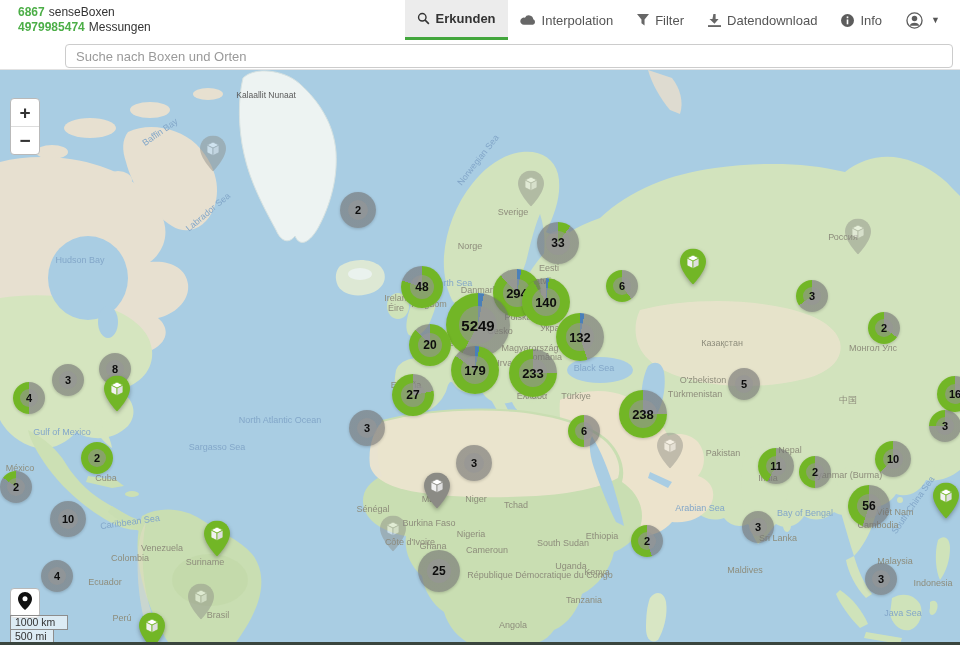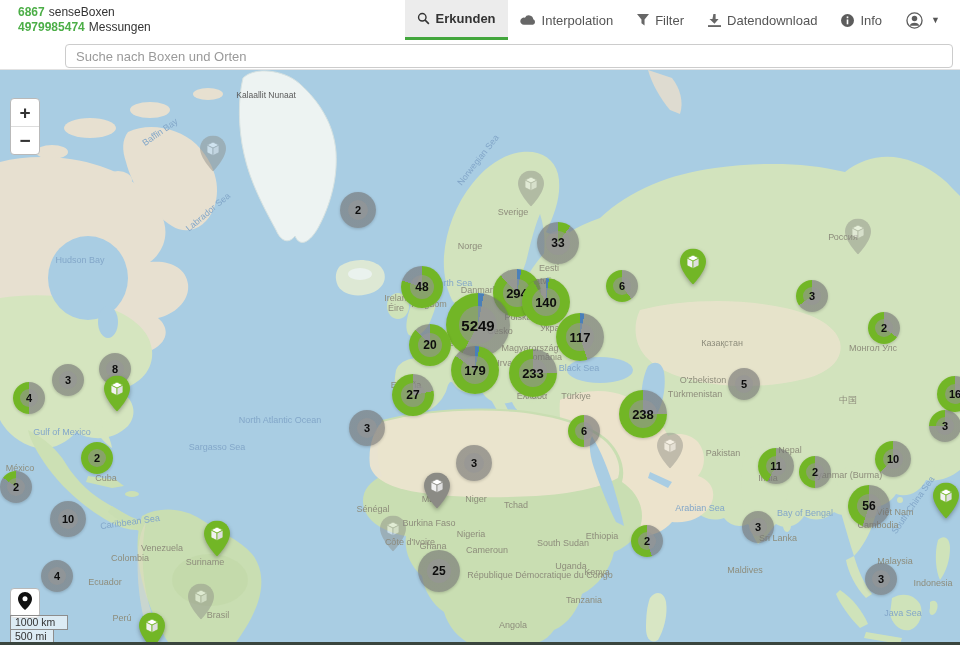--- a/index.html
+++ b/index.html
@@ -215,21 +215,21 @@
       <span class="map-label place" style="left: 266px; top: 25px;">Kalaallit Nunaat</span>
       <span class="map-label water" style="left: 160px; top: 62px; transform: translate(-50%, -50%) rotate(-35deg);">Baffin Bay</span>
       <span class="map-label water" style="left: 478px; top: 90px; transform: translate(-50%, -50%) rotate(-52deg);">Norwegian Sea</span>
       <span class="map-label water" style="left: 208px; top: 142px; transform: translate(-50%, -50%) rotate(-40deg);">Labrador Sea</span>
       <span class="map-label water" style="left: 80px; top: 190px;">Hudson Bay</span>
       <span class="map-label water" style="left: 452px; top: 213px;">North Sea</span>
       <span class="map-label water" style="left: 280px; top: 308px; margin-top: 42px;">North Atlantic Ocean</span>
       <span class="map-label water" style="left: 185px; top: 377px; margin-left: 32px;">Sargasso Sea</span>
       <span class="map-label water" style="left: 62px; top: 362px;">Gulf of Mexico</span>
       <span class="map-label water" style="left: 130px; top: 452px; transform: translate(-50%, -50%) rotate(-8deg);">Caribbean Sea</span>
-      <span class="map-label water" style="left: 579px; top: 298px;">Black Sea</span>
+      <span class="map-label water" style="left: 594px; top: 298px;">Black Sea</span>
       <span class="map-label water" style="left: 700px; top: 438px;">Arabian Sea</span>
       <span class="map-label water" style="left: 805px; top: 443px;">Bay of Bengal</span>
       <span class="map-label water" style="left: 913px; top: 435px; transform: translate(-50%, -50%) rotate(-55deg);">South China Sea</span>
       <span class="map-label water" style="left: 903px; top: 543px;">Java Sea</span>
       <span class="map-label country" style="left: 20px; top: 398px;">México</span>
       <span class="map-label country" style="left: 106px; top: 408px;">Cuba</span>
       <span class="map-label country" style="left: 162px; top: 478px;">Venezuela</span>
       <span class="map-label country" style="left: 130px; top: 488px;">Colombia</span>
       <span class="map-label country" style="left: 105px; top: 512px;">Ecuador</span>
       <span class="map-label country" style="left: 122px; top: 548px;">Perú</span>
@@ -306,21 +306,21 @@
       <div class="cluster xs" style="background: conic-gradient(rgba(112, 112, 112, 0.62) 0%, rgba(112, 112, 112, 0.62) 40%, rgb(114, 182, 38) 40%, rgb(114, 182, 38) 100%); left: 622px; top: 216px;">
         <div class="cluster-inner">6</div>
       </div>
       <div class="cluster xl" style="background: conic-gradient(rgb(74, 128, 185) 0%, rgb(74, 128, 185) 3%, rgba(112, 112, 112, 0.62) 3%, rgba(112, 112, 112, 0.62) 58%, rgb(114, 182, 38) 58%, rgb(114, 182, 38) 100%); left: 478px; top: 255px;">
         <div class="cluster-inner">5249</div>
       </div>
       <div class="cluster md" style="background: conic-gradient(rgb(114, 182, 38) 0%, rgb(114, 182, 38) 88%, rgba(112, 112, 112, 0.62) 88%, rgba(112, 112, 112, 0.62) 100%); left: 430px; top: 275px;">
         <div class="cluster-inner">20</div>
       </div>
       <div class="cluster lg" style="background: conic-gradient(rgb(74, 128, 185) 0%, rgb(74, 128, 185) 3%, rgba(112, 112, 112, 0.62) 3%, rgba(112, 112, 112, 0.62) 45%, rgb(114, 182, 38) 45%, rgb(114, 182, 38) 100%); left: 580px; top: 267px;">
-        <div class="cluster-inner">117</div>
+        <div class="cluster-inner">132</div>
       </div>
       <div class="cluster lg" style="background: conic-gradient(rgb(74, 128, 185) 0%, rgb(74, 128, 185) 3%, rgb(114, 182, 38) 3%, rgb(114, 182, 38) 85%, rgba(112, 112, 112, 0.62) 85%, rgba(112, 112, 112, 0.62) 100%); left: 475px; top: 300px;">
         <div class="cluster-inner">179</div>
       </div>
       <div class="cluster lg" style="background: conic-gradient(rgba(112, 112, 112, 0.62) 0%, rgba(112, 112, 112, 0.62) 25%, rgb(114, 182, 38) 25%, rgb(114, 182, 38) 100%); left: 533px; top: 303px;">
         <div class="cluster-inner">233</div>
       </div>
       <div class="cluster md" style="background: conic-gradient(rgba(112, 112, 112, 0.62) 0%, rgba(112, 112, 112, 0.62) 22%, rgb(114, 182, 38) 22%, rgb(114, 182, 38) 100%); left: 413px; top: 325px;">
         <div class="cluster-inner">27</div>
       </div>

